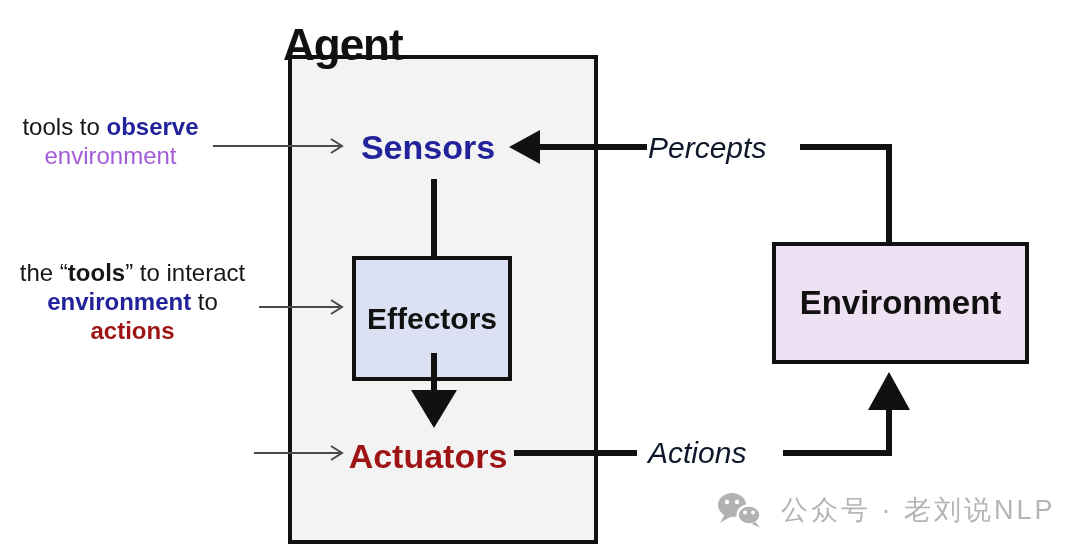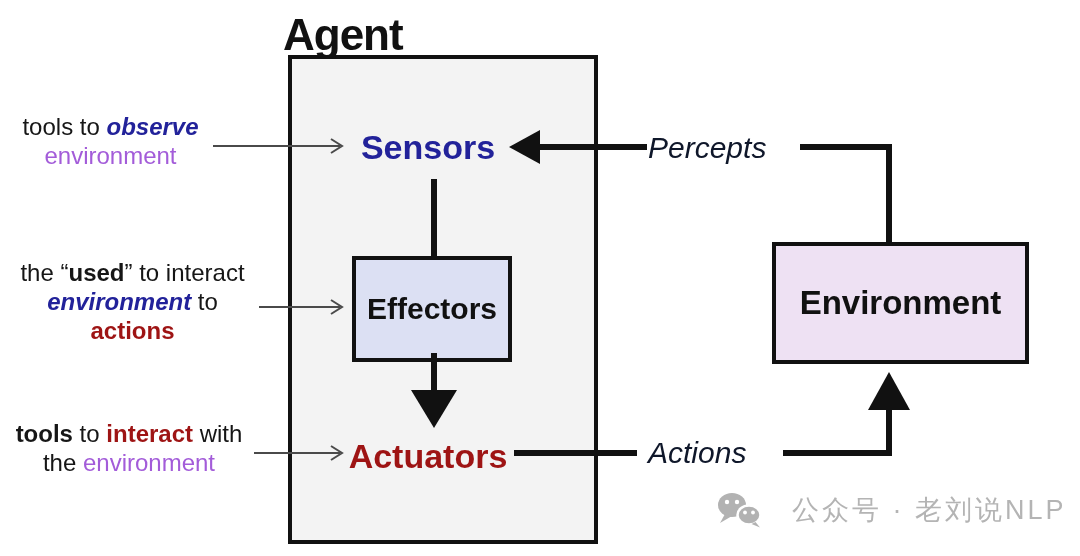--- a/index.html
+++ b/index.html
@@ -4,57 +4,57 @@
 <style>
   html,body{margin:0;padding:0;background:#ffffff;}
   .canvas{
     position:relative;width:1080px;height:556px;background:#ffffff;overflow:hidden;
     font-family:"Liberation Sans","DejaVu Sans",sans-serif;color:#111;
   }
   .abs{position:absolute;}
   .overlay{position:absolute;left:0;top:0;width:1080px;height:556px;pointer-events:none;z-index:5;}
 
   .title{
-    left:283px;top:10px;font-size:44px;font-weight:700;letter-spacing:-1px;color:#111;z-index:3;
+    left:283px;top:20px;font-size:44px;font-weight:700;letter-spacing:-1px;color:#111;z-index:3;
   }
   .agent-box{
     left:288px;top:55px;width:310px;height:489px;box-sizing:border-box;
     background:var(--agent-fill);border:4px solid var(--box-border);z-index:1;
   }
   .node-label{z-index:4;text-align:center;font-weight:700;line-height:1;}
   .sensors{left:338px;top:130px;width:180px;font-size:34px;color:var(--navy);}
   .actuators{left:333px;top:439px;width:190px;font-size:34px;color:var(--darkred);}
   .effectors-box{
-    left:352px;top:256px;width:160px;height:106px;box-sizing:border-box;
+    left:352px;top:256px;width:160px;height:125px;box-sizing:border-box;
     background:var(--effectors-fill);border:4px solid var(--box-border);
     display:flex;align-items:center;justify-content:center;z-index:4;
   }
   .effectors-box .lbl{font-size:30px;font-weight:700;color:#111;}
   .environment-box{
     left:772px;top:242px;width:257px;height:122px;box-sizing:border-box;
     background:var(--environment-fill);border:4px solid var(--box-border);
     display:flex;align-items:center;justify-content:center;z-index:4;
   }
   .environment-box .lbl{font-size:33px;font-weight:700;color:#111;}
 
   .flow-label{z-index:4;font-size:30px;font-style:italic;color:#0f172a;line-height:1;}
   .percepts{left:648px;top:133px;width:140px;}
   .actions{left:648px;top:438px;width:115px;}
 
   .ann{z-index:4;font-size:24px;line-height:29px;text-align:center;color:#161616;}
   .ann-sensors{left:8px;top:112px;width:205px;}
   .ann-effectors{left:10px;top:258px;width:245px;}
   .ann-actuators{left:8px;top:419px;width:242px;}
   .b{font-weight:700;}
-  .navy{color:var(--navy);font-style:italic;}
+  .navy{color:var(--navy);}
   .red{color:var(--darkred);}
   .purple{color:var(--purple);}
 
   .watermark{
-    left:716px;top:492px;z-index:6;display:flex;align-items:center;gap:28px;
+    left:716px;top:492px;z-index:6;display:flex;align-items:center;gap:17px;
     color:var(--watermark);
   }
   .watermark .wm-text{font-size:27px;letter-spacing:3px;line-height:36px;}
 </style>
 </head>
 <body>
 
 <div class="canvas">
 
   <div class="abs title">Agent</div>
@@ -74,29 +74,25 @@
 
   <div class="abs flow-label percepts">Percepts</div>
   <div class="abs flow-label actions">Actions</div>
 
   <div class="abs ann ann-sensors">
     <span>tools to </span><span class="b navy">observe</span><br>
     <span class="purple">environment</span>
   </div>
 
   <div class="abs ann ann-effectors">
-    <span>the “</span><span class="b">used</span><span>” to interact</span><br>
+    <span>the “</span><span class="b">tools</span><span>” to interact</span><br>
     <span class="b navy">environment</span><span> to</span><br>
     <span class="b red">actions</span>
   </div>
 
-  <div class="abs ann ann-actuators">
-    <span class="b">tools</span><span> to </span><span class="b red">interact</span><span> with</span><br>
-    <span>the </span><span class="purple">environment</span>
-  </div>
 
   <svg class="overlay" viewBox="0 0 1080 556" xmlns="http://www.w3.org/2000/svg">
 
     <line x1="434" y1="179" x2="434" y2="256" stroke="#111" stroke-width="6"></line>
 
     <line x1="434" y1="353" x2="434" y2="394" stroke="#111" stroke-width="6"></line>
     <polygon points="434,428 411,390 457,390" fill="#111"></polygon>
 
     <polygon points="509,147 540,130 540,164" fill="#111"></polygon>
     <line x1="538" y1="147" x2="647" y2="147" stroke="#111" stroke-width="6"></line>

